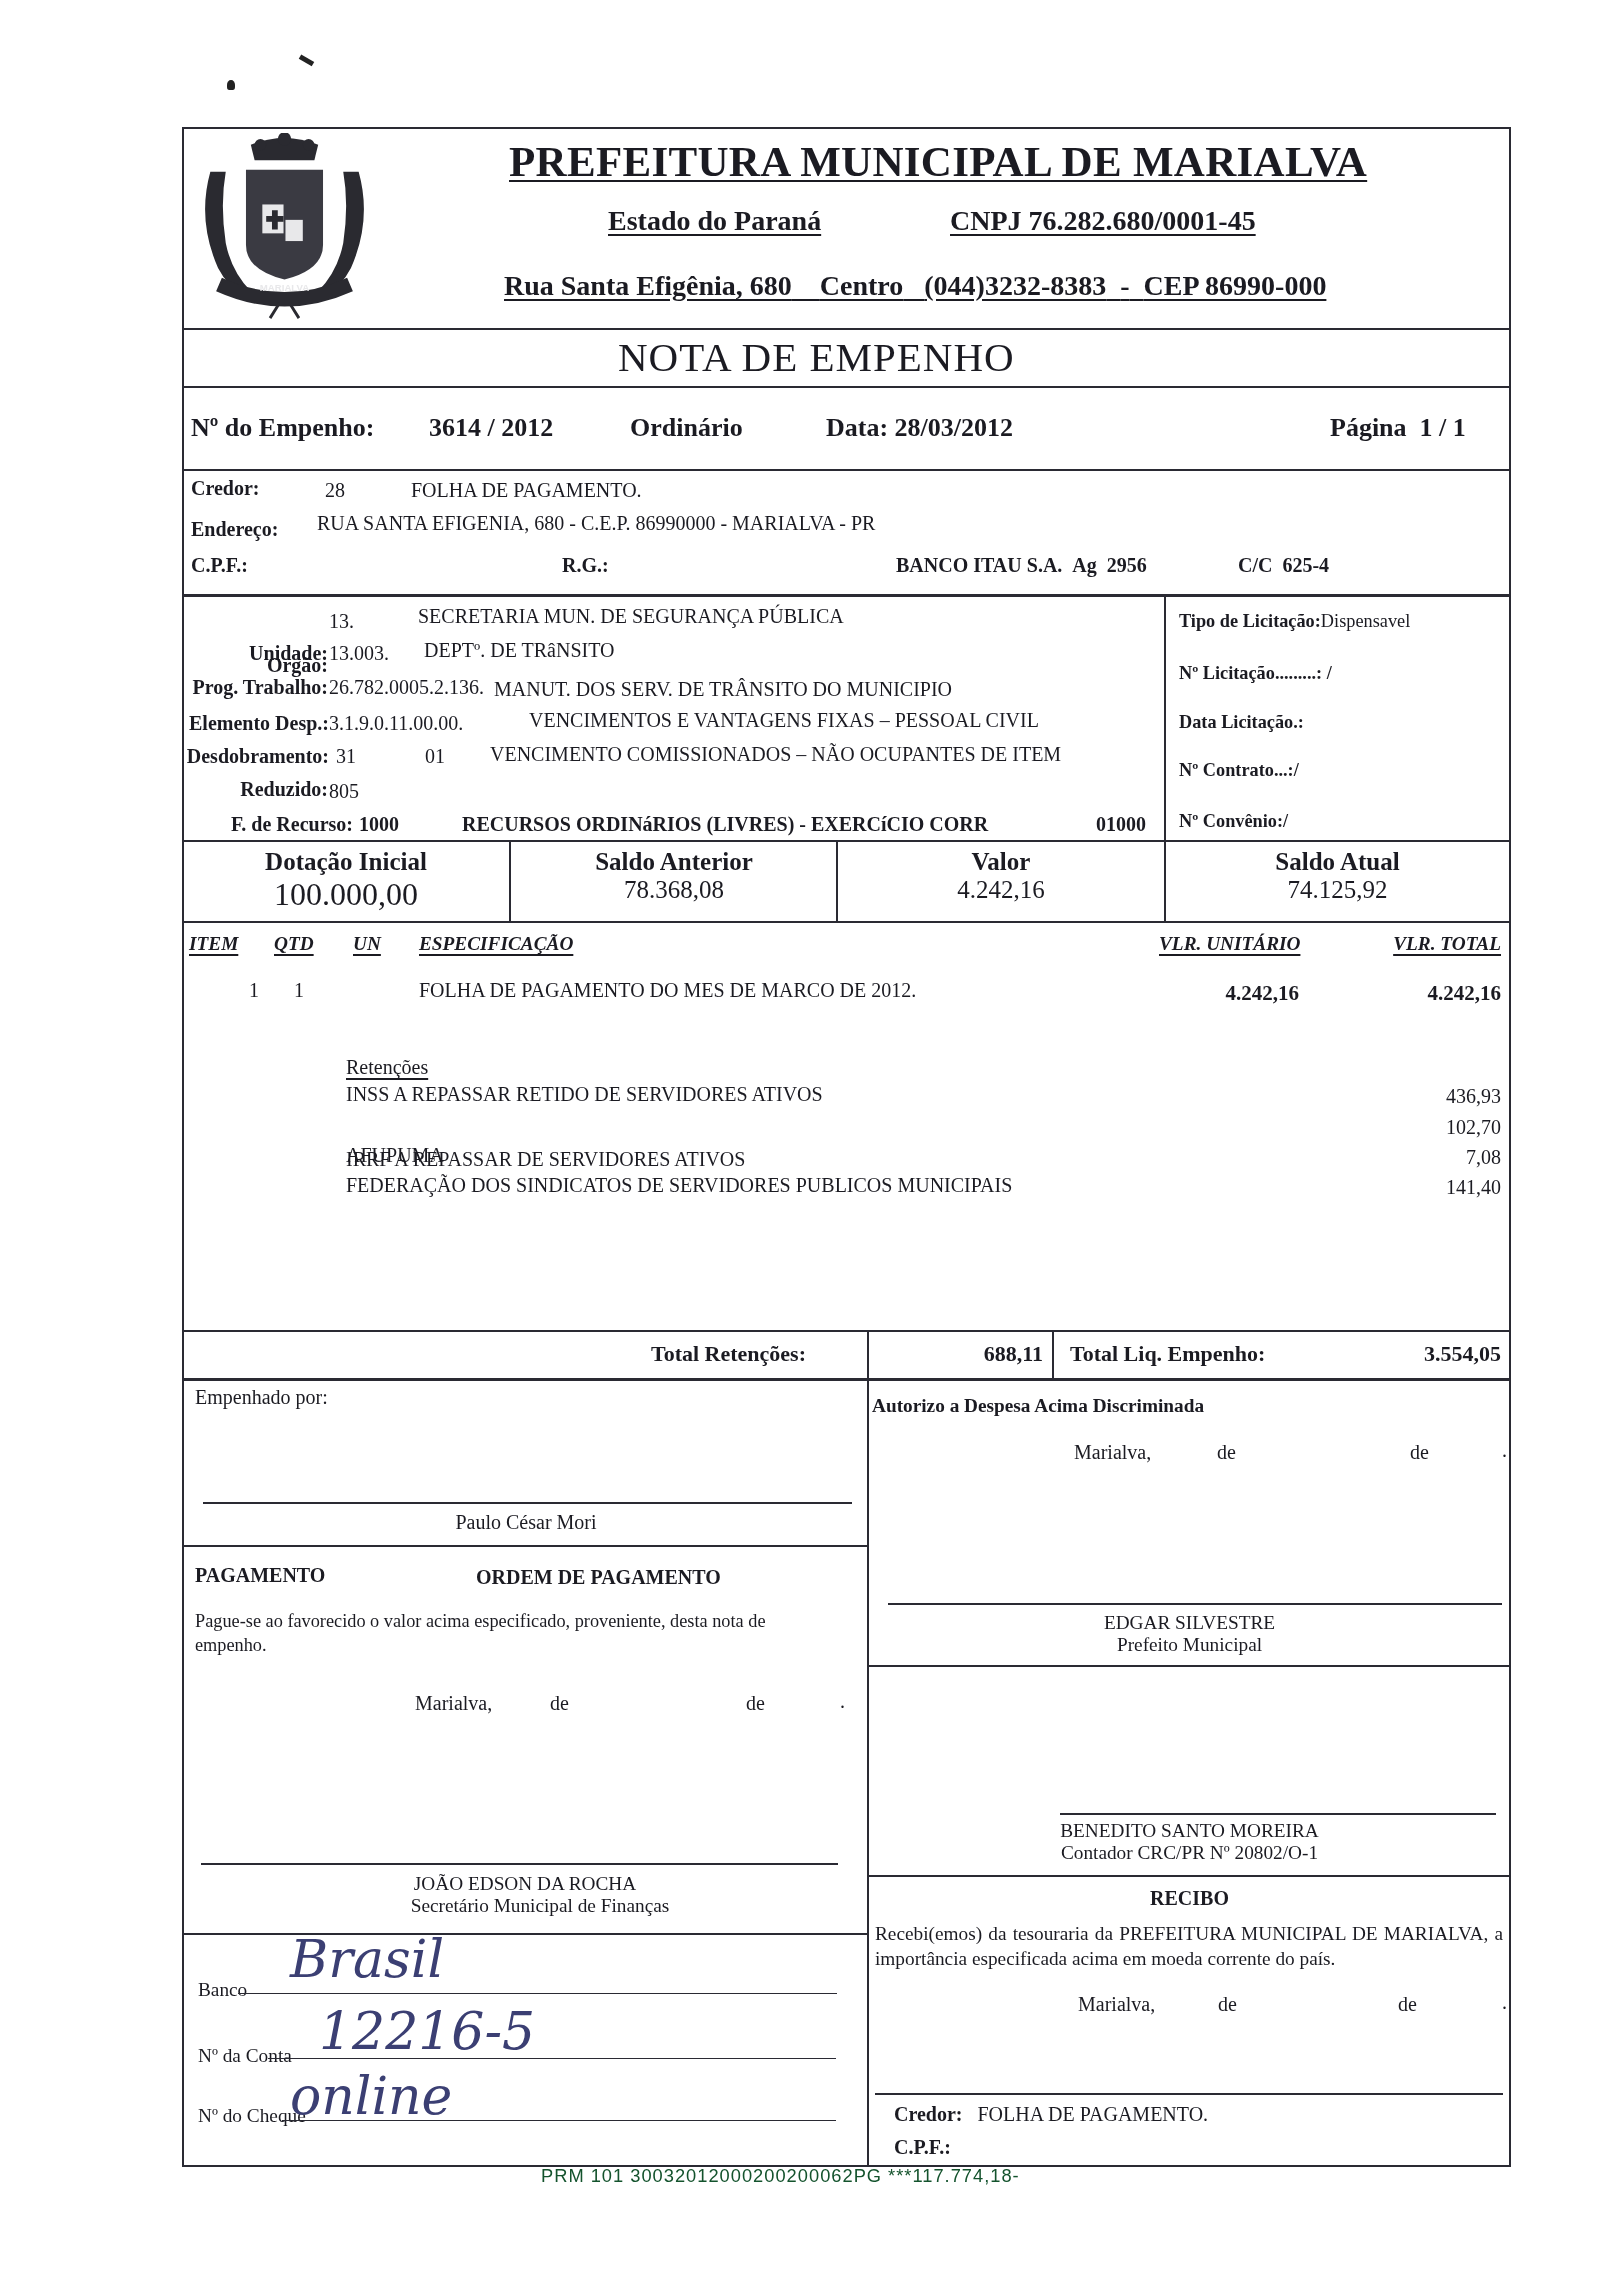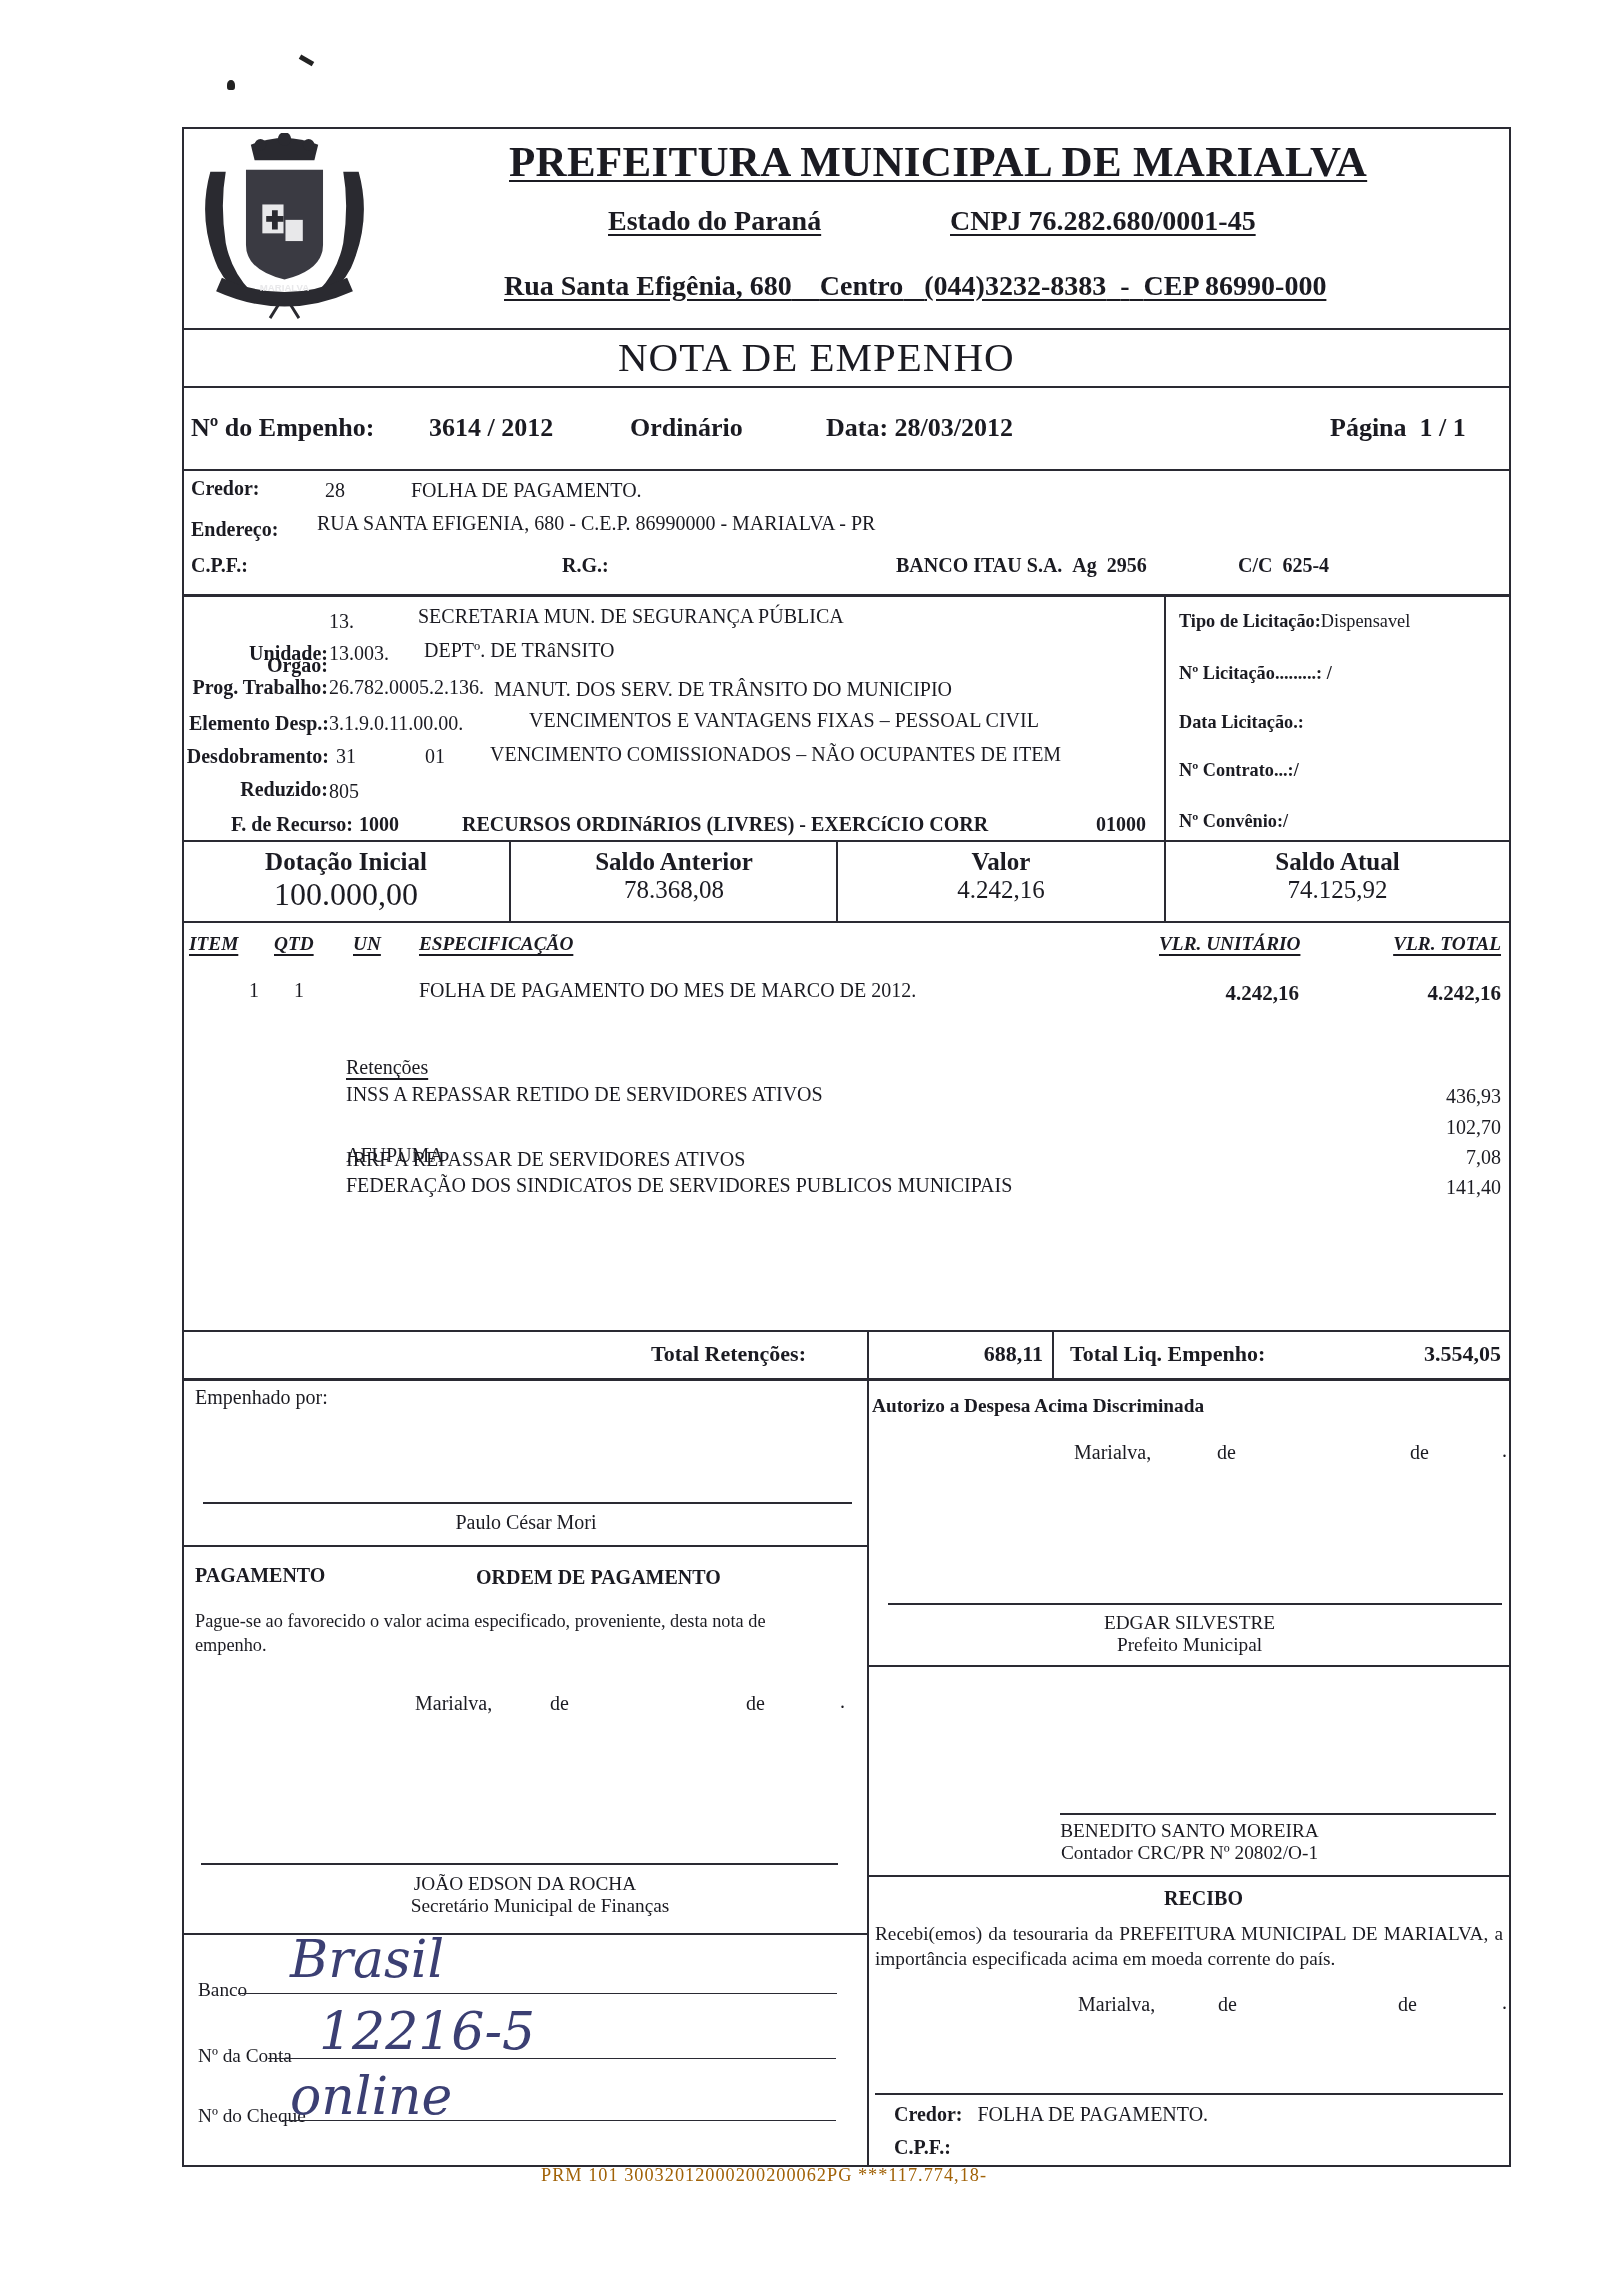--- a/index.html
+++ b/index.html
@@ -8,21 +8,21 @@
   .box { position:absolute; border:2.4px solid #2a2a33; box-sizing:border-box; }
   .hline { position:absolute; height:0; border-top:2.9px solid #2a2a33; }
   .hline-thin { position:absolute; height:0; border-top:1.9px solid #2a2a33; }
   .vline { position:absolute; width:0; border-left:2.4px solid #2a2a33; }
   .b { font-weight:bold; }
   .u { text-decoration:underline; text-decoration-thickness:1.9px; text-underline-offset:3.9px; }
   .t { white-space:nowrap; }
   .right { text-align:right; }
   .center { text-align:center; }
   .sig { position:absolute; font-family:"DejaVu Serif", serif; font-style:italic; color:#3b3f73; font-size:52px; }
-  .stamp { position:absolute; font-family:Liberation Serif, serif; color:#a16207; font-size:18.3px; letter-spacing:1px; }
+  .stamp { position:absolute; font-family:Liberation Sans, sans-serif; color:#14532d; font-size:18.3px; letter-spacing:1px; }
 </style>
 </head>
 <body>
 
 <div class="abs" style="left:227px;top:80px;width:7.7px;height:9.7px;background:#222;border-radius:50% 50% 30% 30%;"></div>
 <div class="abs" style="left:299px;top:58px;width:15.4px;height:4.8px;background:#222;transform:rotate(30deg);"></div>
 
 <div class="box" style="left:182px;top:127px;width:1329px;height:203px;"></div>
 <div class="abs" style="left:193px;top:133px;width:183px;height:193px;">
   <svg width="183" height="193" viewBox="0 0 190 200">
@@ -221,21 +221,21 @@
 <div class="hline" style="left:1060px;top:1813px;width:436px;"></div>
 <div class="abs t center" style="left:869px;width:641px;top:1820px;font-size:19.3px;">BENEDITO SANTO MOREIRA</div>
 <div class="abs t center" style="left:869px;width:641px;top:1842px;font-size:19.3px;">Contador CRC/PR Nº 20802/O-1</div>
 <div class="hline" style="left:869px;top:1875px;width:641px;"></div>
 
 <div class="hline" style="left:201px;top:1863px;width:637px;"></div>
 <div class="abs t center" style="left:182px;width:686px;top:1873px;font-size:19.3px;">JOÃO EDSON DA ROCHA</div>
 <div class="abs t center" style="left:197px;width:686px;top:1895px;font-size:19.3px;">Secretário Municipal de Finanças</div>
 <div class="hline" style="left:183px;top:1933px;width:684px;"></div>
 
-<div class="abs t b center" style="left:869px;width:641px;top:1887px;font-size:20px;padding-left:14px;">RECIBO</div>
+<div class="abs t b center" style="left:869px;width:641px;top:1887px;font-size:20px;">RECIBO</div>
 <div class="hline-thin" style="left:850px;top:1933px;width:19.3px;"></div>
 <div class="abs" style="left:875px;top:1921px;width:628px;font-size:19.3px;line-height:25px;text-align:justify;">Recebi(emos) da tesouraria da PREFEITURA MUNICIPAL DE MARIALVA, a importância especificada acima em moeda corrente do país.</div>
 <div class="abs t" style="left:1078px;top:1993px;font-size:20px;">Marialva,</div>
 <div class="abs t" style="left:1218px;top:1993px;font-size:20px;">de</div>
 <div class="abs t" style="left:1398px;top:1993px;font-size:20px;">de</div>
 <div class="abs t" style="left:1502px;top:1991px;font-size:20px;">.</div>
 <div class="hline" style="left:875px;top:2093px;width:628px;"></div>
 <div class="abs t" style="left:894px;top:2103px;font-size:20px;">
   <span class="b">Credor:</span>&nbsp;&nbsp;&nbsp;<span>FOLHA DE PAGAMENTO.</span>
 </div>

